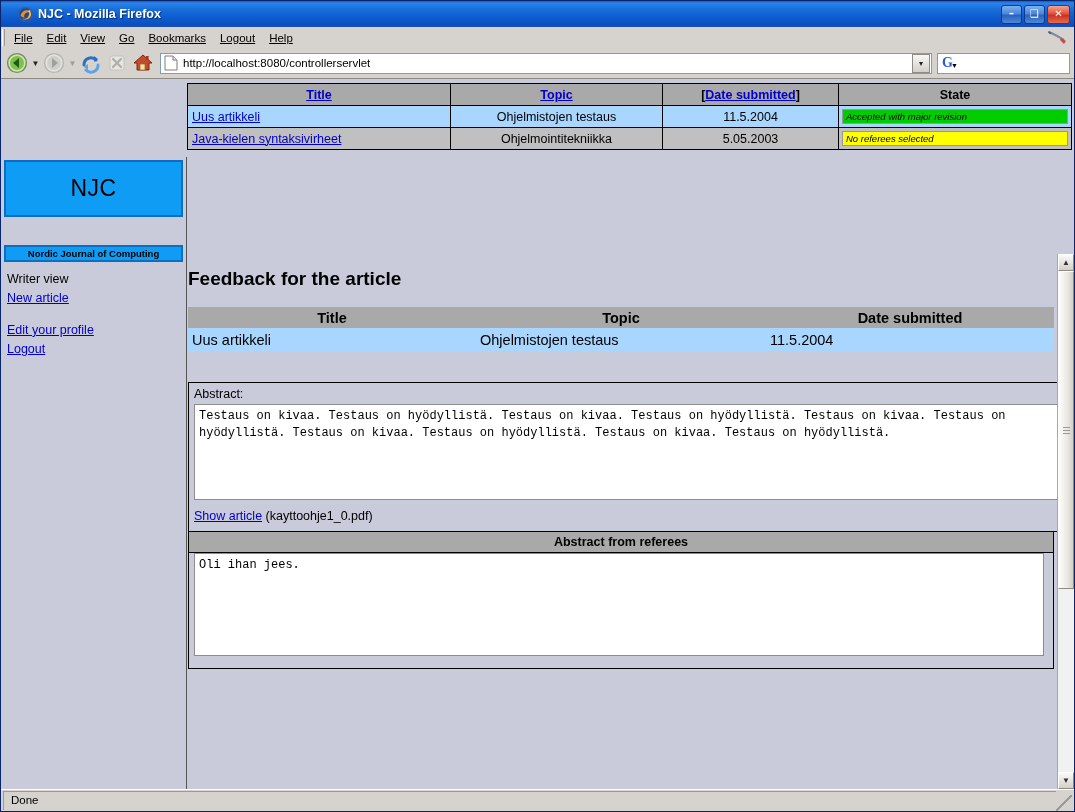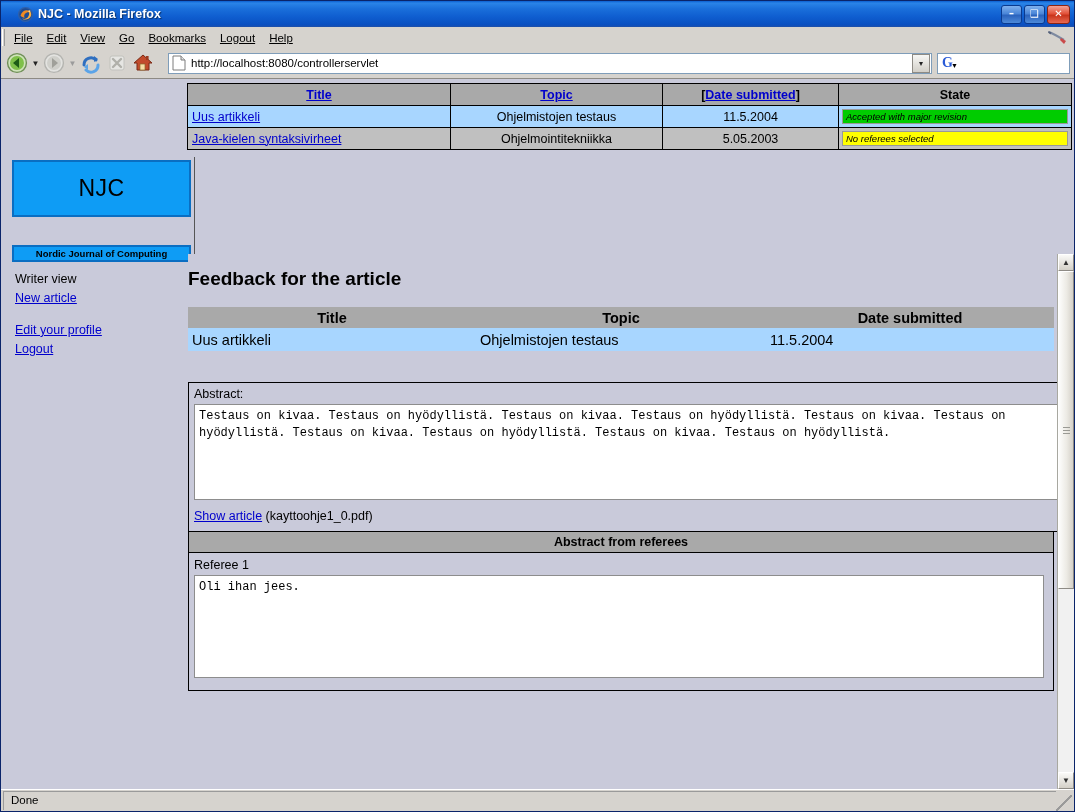--- a/index.html
+++ b/index.html
@@ -88,21 +88,21 @@
   }
   .navicon { width: 24px; height: 24px; display:flex; align-items:center; justify-content:center; flex:none; }
   .dropcaret { width: 9px; height: 24px; display:flex; align-items:center; justify-content:center; font-size:8px; color:#222; flex:none;}
   .dropcaret.dim { color:#9b9b9b; }
   #urlbar {
     flex: 1;
     height: 21px;
     background: #fff;
     border: 1px solid #7f9db9;
     display: flex; align-items: center;
-    margin: 0 3px 0 11px;
+    margin: 0 3px 0 3px;
     min-width: 0;
   }
   #urlbar .pageicon { width: 15px; height: 16px; margin: 0 4px 0 3px; flex:none; }
   #urlbar .urltext {
     font-size: 11.5px; color: #000; white-space: nowrap; overflow:hidden; flex: 1;
   }
   #urlbar .urlgo {
     width: 18px; height: 19px; flex:none;
     background: linear-gradient(to bottom,#f7f7f5,#d2cfc8);
     border: 1px solid #8e8b85;
@@ -170,21 +170,21 @@
     display: block;
     font-size: 9.5px;
     padding: 1px 3px;
     border: 1px solid #999;
     white-space: nowrap;
   }
 
   
   #sidebar {
     position: absolute;
-    left: 8px; top: 78px; bottom: 0;
+    left: 0; top: 78px; bottom: 0;
     width: 186px;
     background: #c9cada;
     border-right: 1px solid #555;
     padding: 0;
   }
   #njclogo {
     margin: 3px 3px 0 3px;
     height: 57px;
     background: #0e9cf5;
     border: 2px solid #0a6ec2;
@@ -536,21 +536,20 @@
             <div class="lbl">Abstract:</div>
             <div class="ta">Testaus on kivaa. Testaus on hyödyllistä. Testaus on kivaa. Testaus on hyödyllistä. Testaus on kivaa. Testaus on hyödyllistä. Testaus on kivaa. Testaus on hyödyllistä. Testaus on kivaa. Testaus on hyödyllistä.</div>
             <div class="below">
               <a>Show article</a>
               <span>(kayttoohje1_0.pdf)</span>
             </div>
           </div>
 
           <div class="panel2">
             <div class="bar">Abstract from referees</div>
-            <div class="reflbl">Referee 1</div>
             <div class="ta">Oli ihan jees.</div>
           </div>
         </div>
       </div>
 
       <div class="vscroll">
         <div class="sbtn">▲</div>
         <div class="track">
           <div class="thumb">
             <span class="grip">

